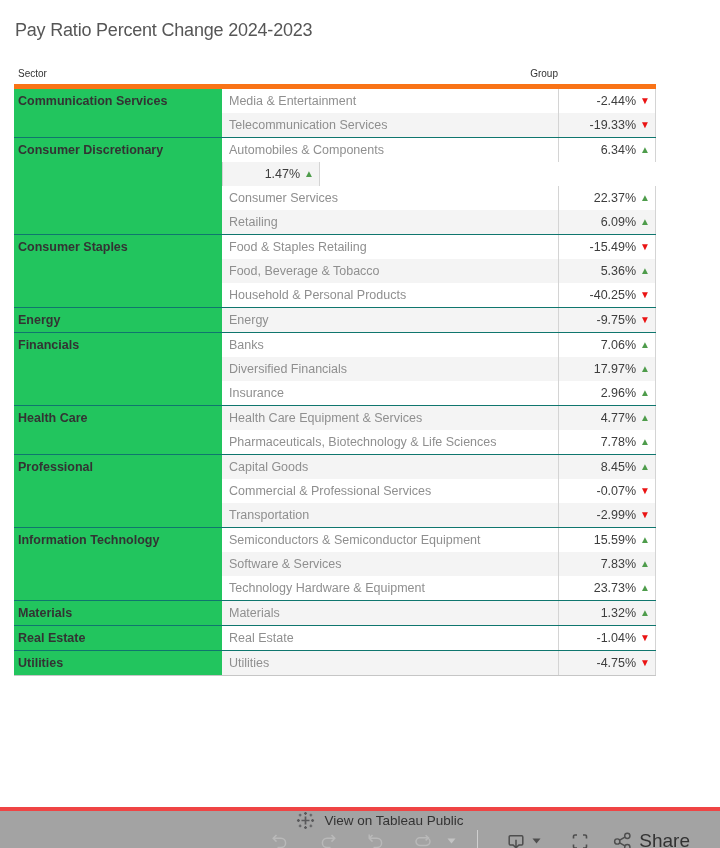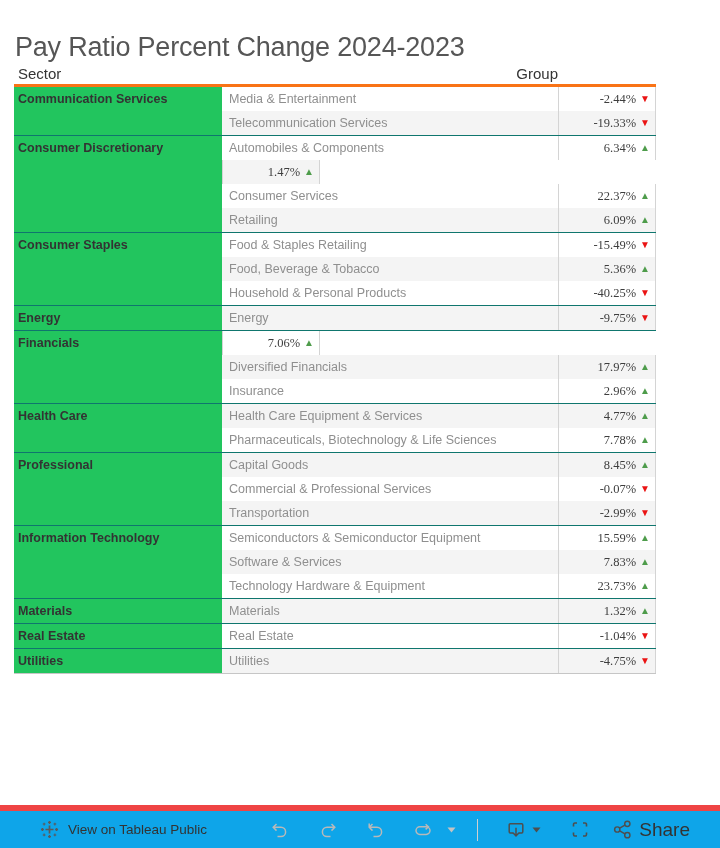--- a/index.html
+++ b/index.html
@@ -1,44 +1,44 @@
 <!DOCTYPE html>
 <html><head>
 <meta charset="utf-8">
 <style>
   html,body{margin:0;padding:0;}
   body{
     width:720px;height:848px;position:relative;background:#fff;
     font-family:"Liberation Sans","DejaVu Sans",sans-serif;overflow:hidden;
   }
   .viz-title{
-    position:absolute;left:15px;top:32px;font-size:27px;color:#565656;
+    position:absolute;left:15px;top:20px;font-size:18px;color:#565656;
     letter-spacing:-0.2px;
   }
   .viz-table{position:absolute;left:14px;top:63px;width:642px;}
-  .thead{display:flex;height:21px;align-items:center;font-size:15px;color:#333;
-    border-bottom:3px solid #f97316;}
+  .thead{display:flex;height:21px;align-items:center;font-size:10px;color:#333;
+    border-bottom:5px solid #f97316;}
   .th-sector{width:208px;padding-left:4px;box-sizing:border-box;}
   .th-group{width:336px;padding-left:7px;box-sizing:border-box;text-align:right;}
   .tbody{border-bottom:1px solid #c6c6c6;}
   .trow{display:flex;height:24px;font-size:12.5px;}
   .trow.sector-start{border-top:1px solid #0f766e;}
   .cell{display:flex;align-items:center;box-sizing:border-box;}
   .cell-sector{width:208px;padding-left:4px;font-weight:bold;color:#333;background:#22c55e;}
   .cell-group{width:336px;padding-left:7px;color:#8f8f8f;}
   .cell-value{width:98px;justify-content:flex-end;padding-right:5px;color:#3d3d3d;
-    border-left:1px solid #d4d4d4;border-right:1px solid #d4d4d4;gap:4px;font-family:Liberation Serif, serif;}
+    border-left:1px solid #d4d4d4;border-right:1px solid #d4d4d4;gap:4px;}
   .band .cell-group,.band .cell-value{background:#f4f4f4;}
   .arrow{font-size:10px;line-height:1;transform:translateY(-0.5px);}
   .arrow.up{color:#4e9c4b;}
   .arrow.down{color:#ea1313;}
 
   .toolbar{
-    position:absolute;left:0;right:0;bottom:0;height:37px;background:#0ea5e9;
-    border-top:6px solid #ef4444;display:flex;align-items:center;
+    position:absolute;left:0;right:0;bottom:0;height:37px;background:#a3a3a3;
+    border-top:4px solid #ef4444;display:flex;align-items:center;flex-direction:column;
   }
   .tb-left{display:flex;align-items:center;gap:9px;margin-left:40px;cursor:pointer;}
   .tb-label{font-size:13.5px;color:#333;}
   .tb-right{margin-left:auto;display:flex;align-items:center;margin-right:30px;}
   .tb-btn{background:none;border:none;padding:0;width:20px;height:20px;display:flex;
     align-items:center;justify-content:center;cursor:pointer;}
   .tb-divider{width:1px;height:22px;background:#cfcfcf;}
   .share-text{font-size:19px;color:#333;margin-left:6px;text-align:right;}
   .mr30{margin-right:30px;}.mr28{margin-right:28px;}.mr26{margin-right:26px;}
   .mr22{margin-right:22px;}.mr20{margin-right:20px;}.mr12{margin-right:12px;}
@@ -131,20 +131,21 @@
         <div class="trow band sector-start">
           <div class="cell cell-sector">Energy</div>
           <div class="cell cell-group">Energy</div>
           <div class="cell cell-value">
             <span>-9.75%</span>
             <span class="arrow down">▼</span>
           </div>
         </div>
         <div class="trow sector-start">
           <div class="cell cell-sector">Financials</div>
+          <div class="cell cell-group">Banks</div>
           <div class="cell cell-value">
             <span>7.06%</span>
             <span class="arrow up">▲</span>
           </div>
         </div>
         <div class="trow band">
           <div class="cell cell-sector"></div>
           <div class="cell cell-group">Diversified Financials</div>
           <div class="cell cell-value">
             <span>17.97%</span>

